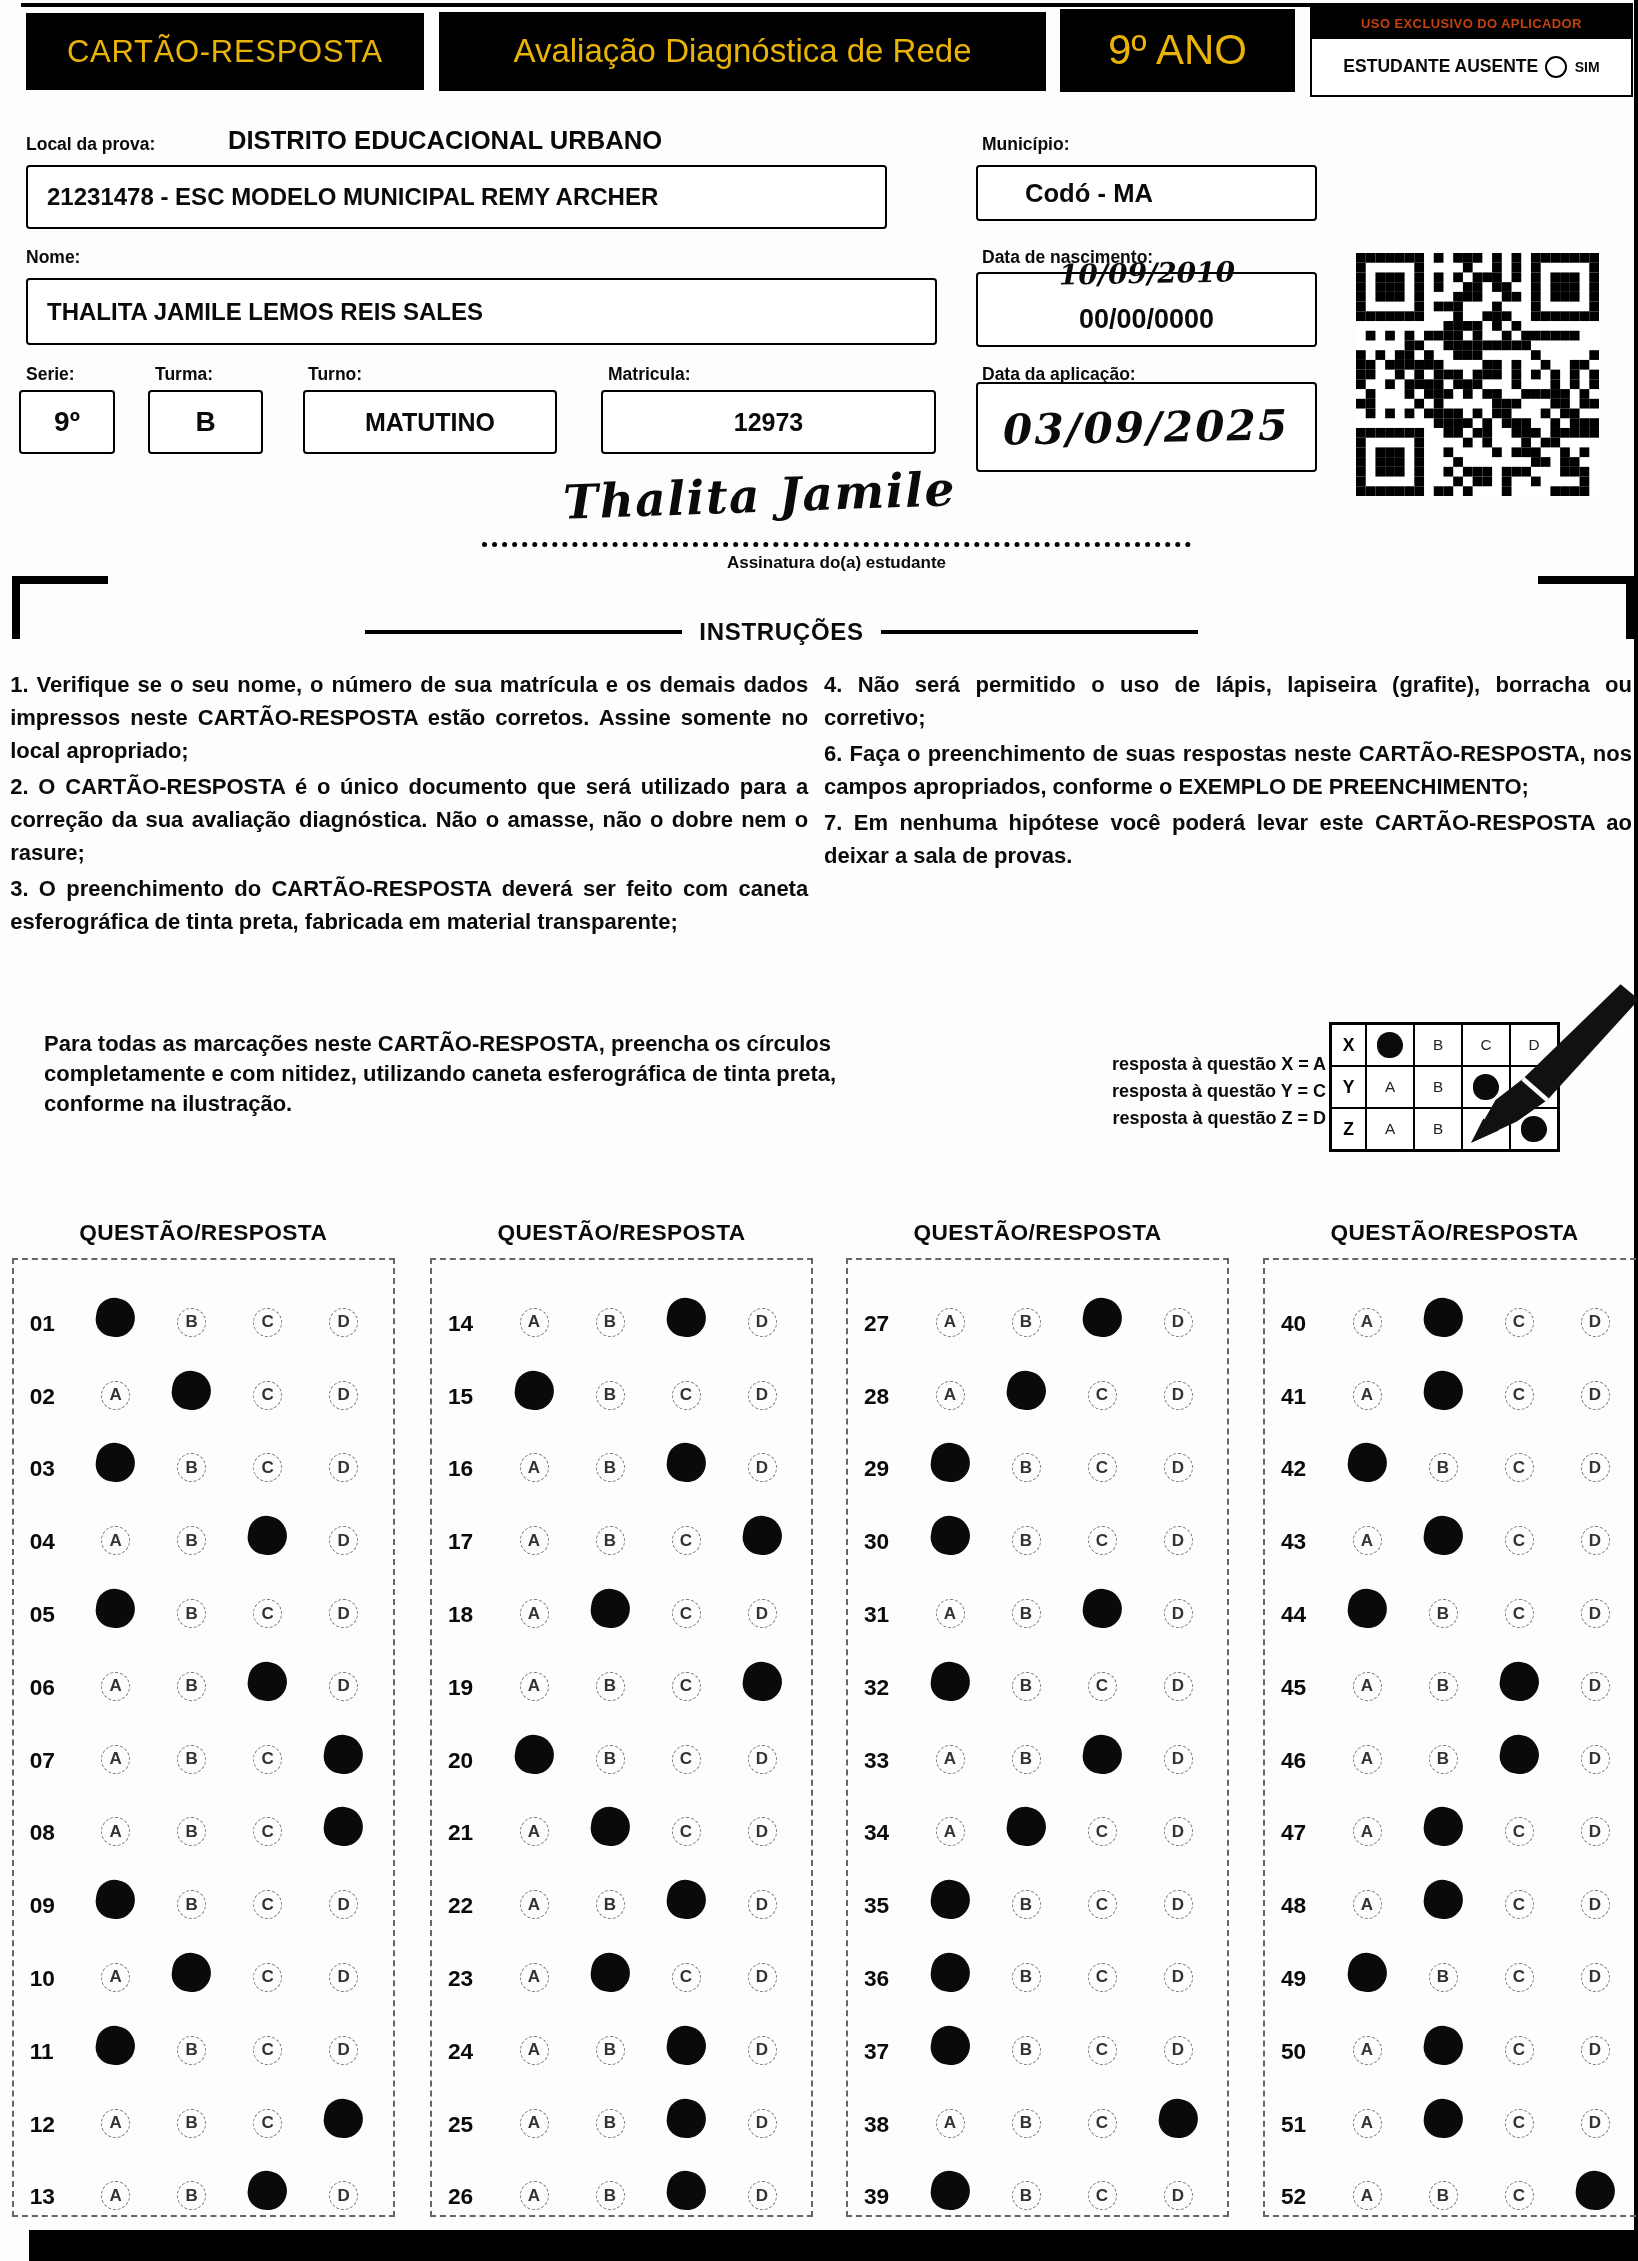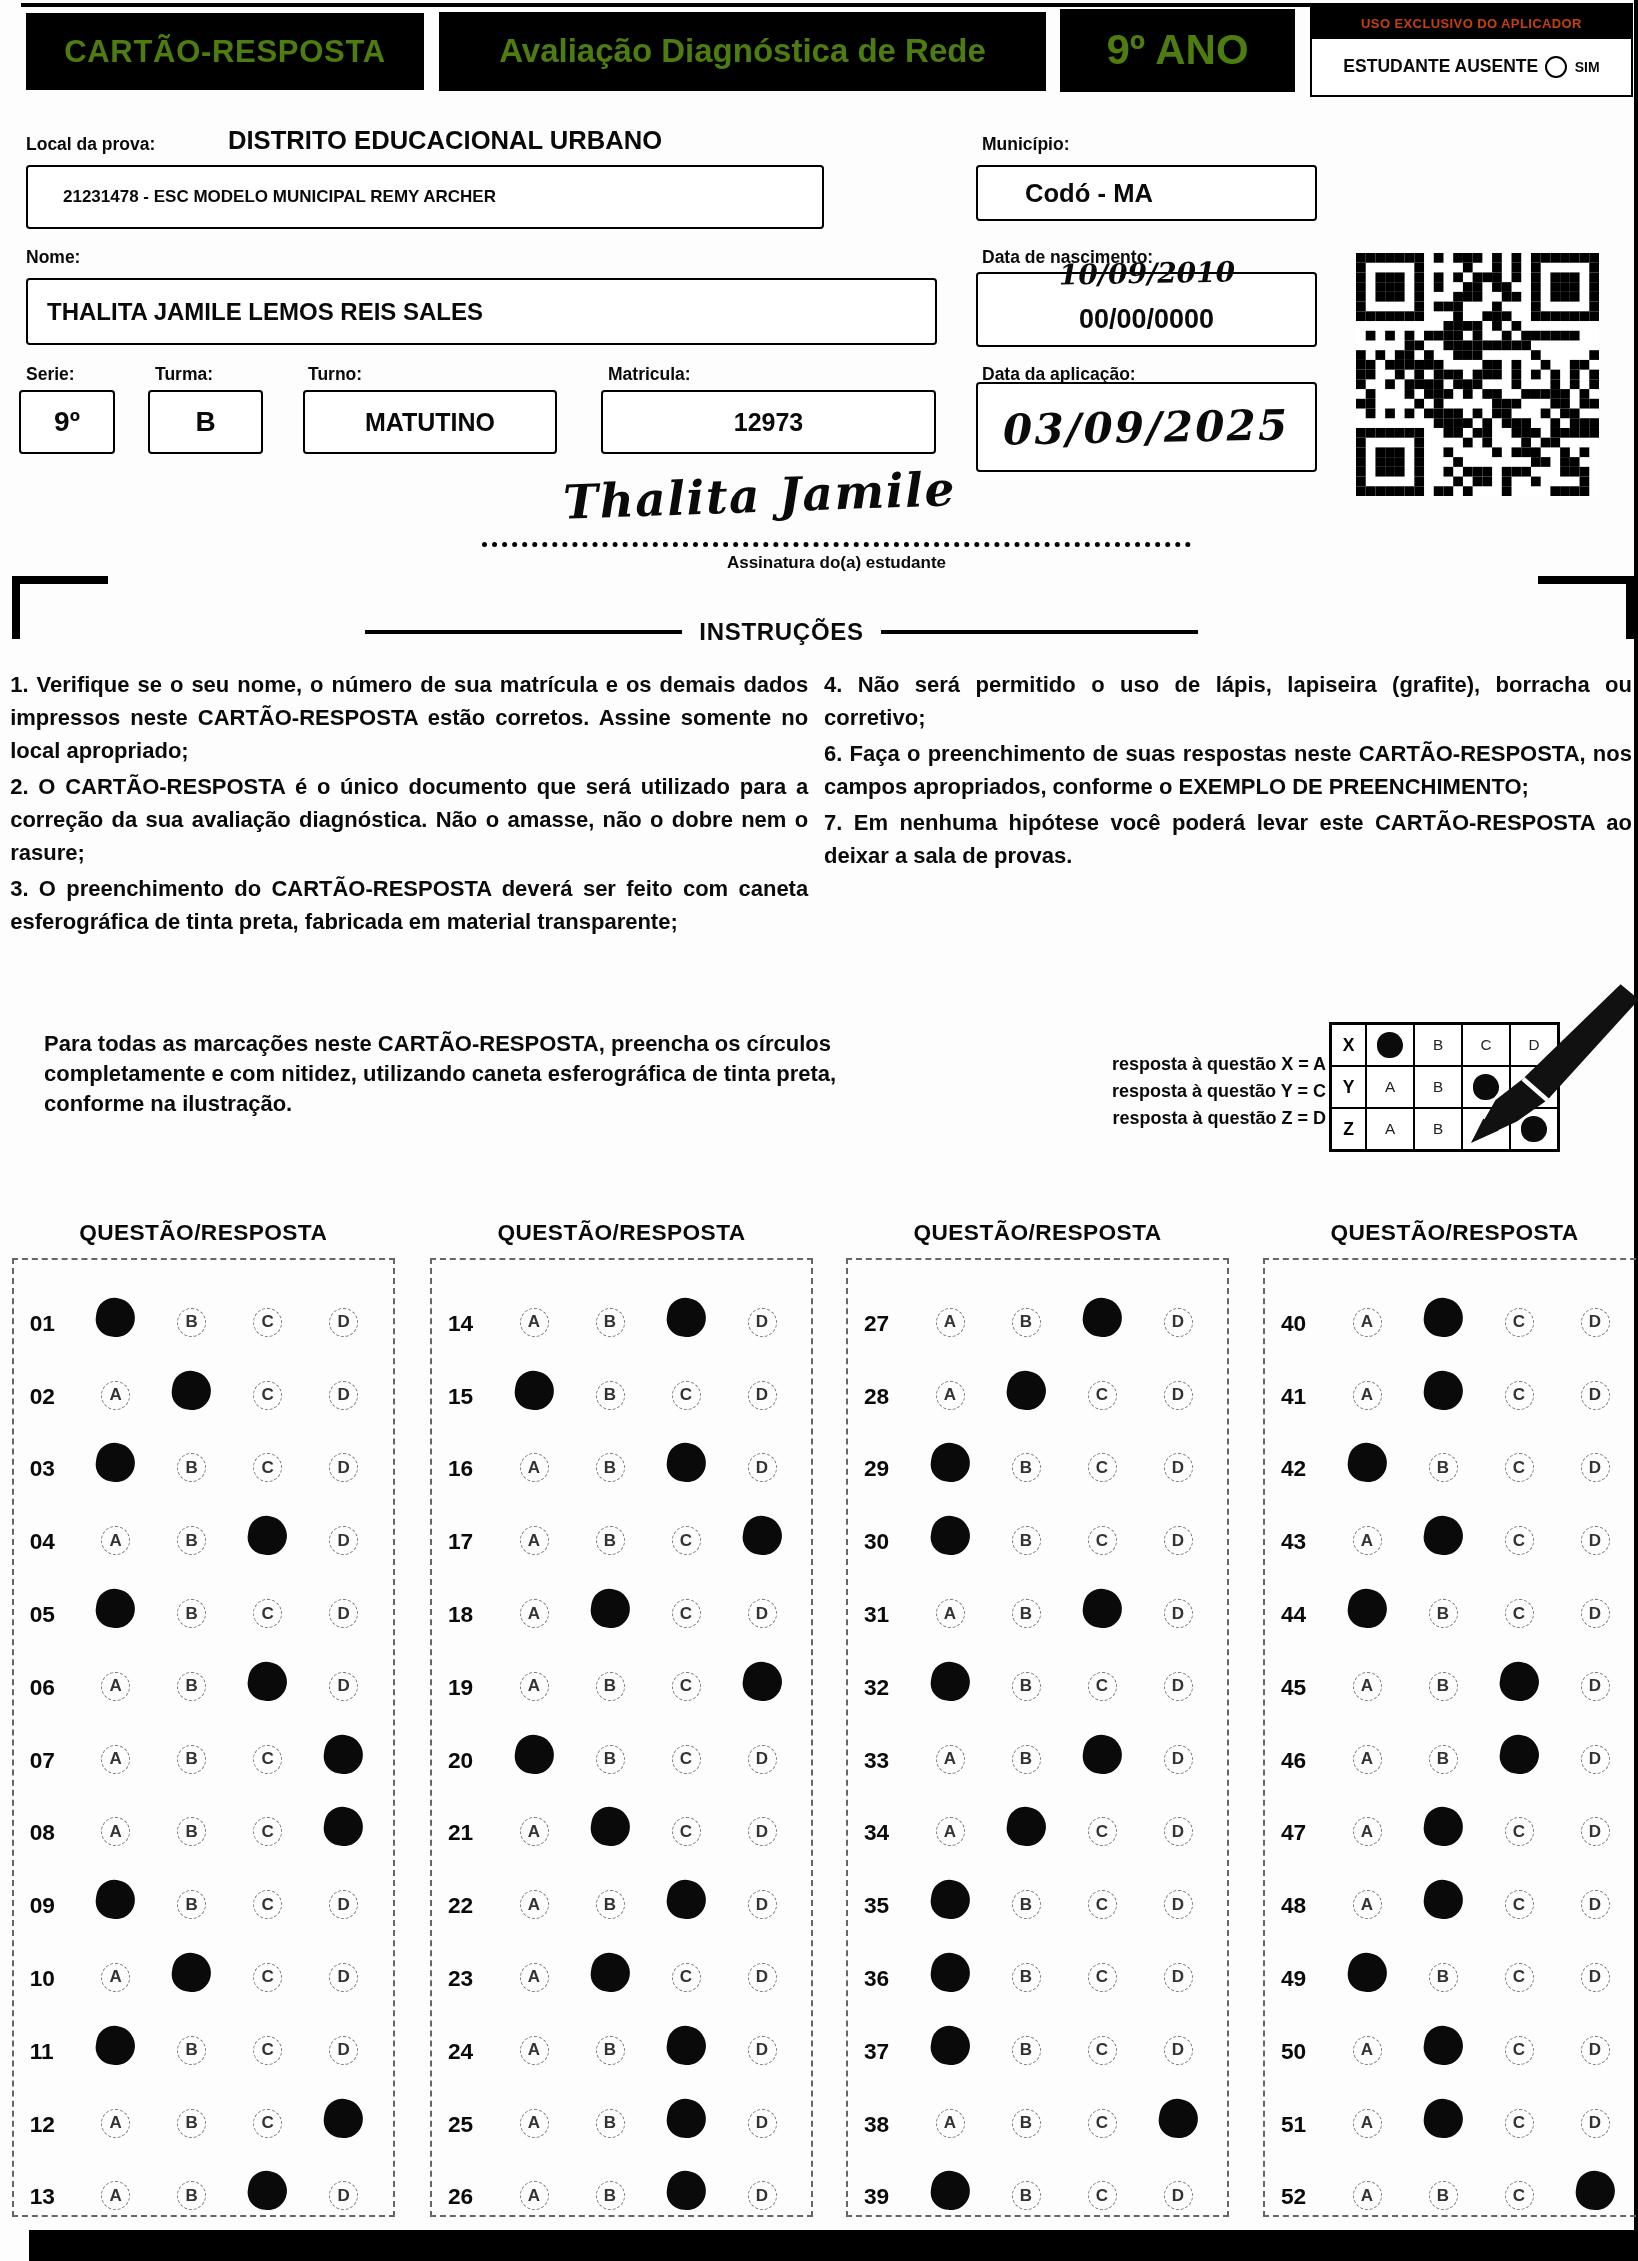--- a/index.html
+++ b/index.html
@@ -6,36 +6,36 @@
   html,body { margin:0; padding:0; background:#e8e8e8; }
   .page {
     position:relative; width:1639px; height:2261px; background:#fdfdfd;
     font-family:"Liberation Sans", sans-serif; color:#0a0a0a; overflow:hidden;
     margin:0 auto;
   }
   .top-rule { position:absolute; left:20.5px; right:5.8px; top:2.9px; height:4.4px; background:#000; }
   .right-rule { position:absolute; right:0; top:0; bottom:0; width:5.1px; background:#000; }
   .bottom-bar { position:absolute; left:29px; right:0; bottom:0; height:31px; background:#000; }
 
-  .black-box { position:absolute; background:#000; color:#4d7c0f; display:flex; align-items:center; justify-content:center; font-weight:bold; }
+  .black-box { position:absolute; background:#000; color:#eab308; display:flex; align-items:center; justify-content:center; font-weight:normal; }
   .hdr-title { left:26px; top:13px; width:398px; height:77px; font-size:31px; letter-spacing:0.7px; }
   .hdr-subtitle { left:439px; top:11.7px; width:607px; height:79px; font-size:33px; }
   .hdr-grade { left:1060px; top:8.8px; width:235px; height:83px; font-size:42px; }
 
   .aplicador-box { position:absolute; left:1310px; top:5.8px; width:323px; height:91px; border:2.2px solid #000; background:#fff; }
   .aplicador-strip { background:#000; color:#c2410c; height:31px; display:flex; align-items:center; justify-content:center; font-size:13px; font-weight:bold; letter-spacing:0.4px; }
   .aplicador-body { height:56px; display:flex; align-items:center; justify-content:center; gap:7.3px; font-size:17.5px; font-weight:bold; }
   .aplicador-body .circle { width:22px; height:22px; border:2.2px solid #000; border-radius:50%; display:inline-block; }
   .aplicador-body .sim { font-size:14px; }
 
   .lbl { position:absolute; font-weight:bold; font-size:17.5px; }
   .bigval { position:absolute; font-weight:bold; font-size:25.6px; }
   .fbox { position:absolute; border:2.9px solid #000; border-radius:3.7px; background:#fff; display:flex; align-items:center; font-weight:bold; }
 
-  .school-box { left:26px; top:165px; width:798px; height:64px; font-size:17px; padding-left:35px; }
+  .school-box { left:26px; top:165px; width:861px; height:64px; font-size:24px; padding-left:19px; }
   .municipio-box { left:976px; top:165px; width:341px; height:56px; font-size:25.6px; padding-left:47px; }
   .nome-box { left:26px; top:278px; width:911px; height:67px; font-size:24px; padding-left:19px; }
   .nasc-box { left:976px; top:272px; width:341px; height:75px; justify-content:center; flex-direction:column; }
   .serie-box { left:19px; top:390px; width:96px; height:64px; justify-content:center; font-size:28px; }
   .turma-box { left:148px; top:390px; width:115px; height:64px; justify-content:center; font-size:28px; }
   .turno-box { left:303px; top:390px; width:254px; height:64px; justify-content:center; font-size:25px; }
   .matricula-box { left:601px; top:390px; width:335px; height:64px; justify-content:center; font-size:25px; }
   .aplicacao-box { left:976px; top:382px; width:341px; height:90px; justify-content:center; }
 
   .hw { font-family:"DejaVu Serif", serif; font-style:italic; font-weight:bold; }

